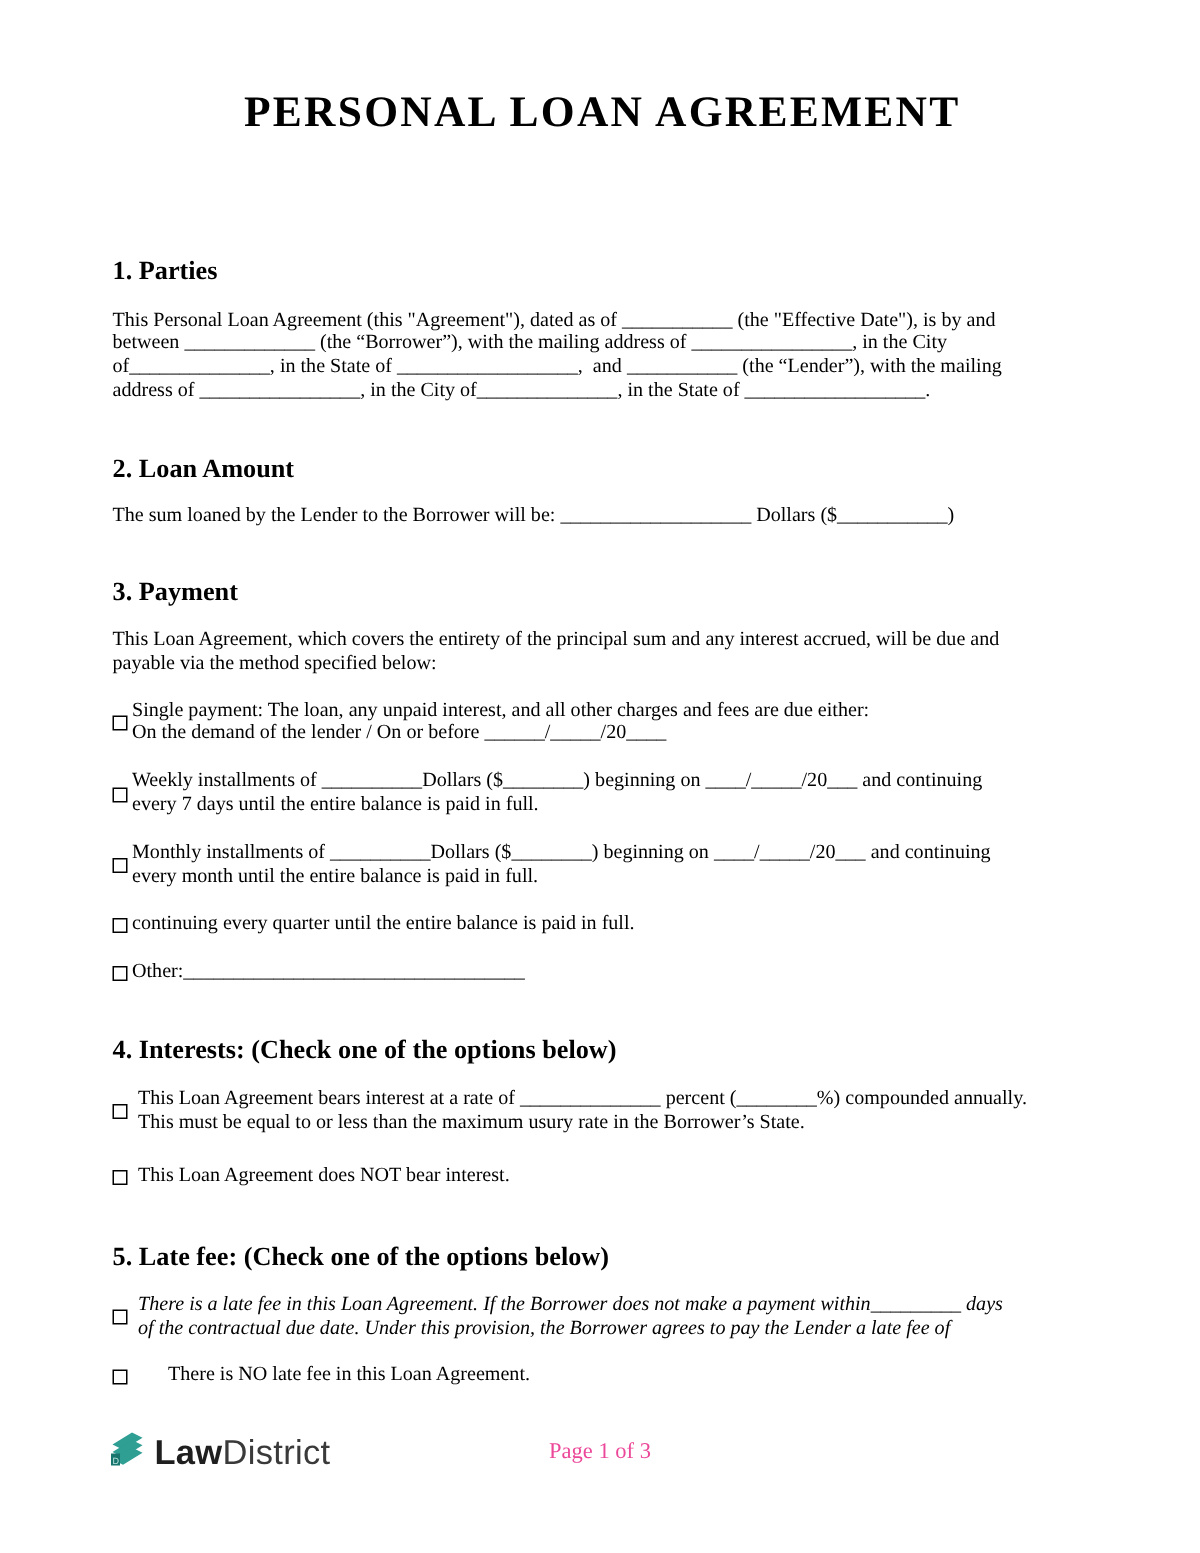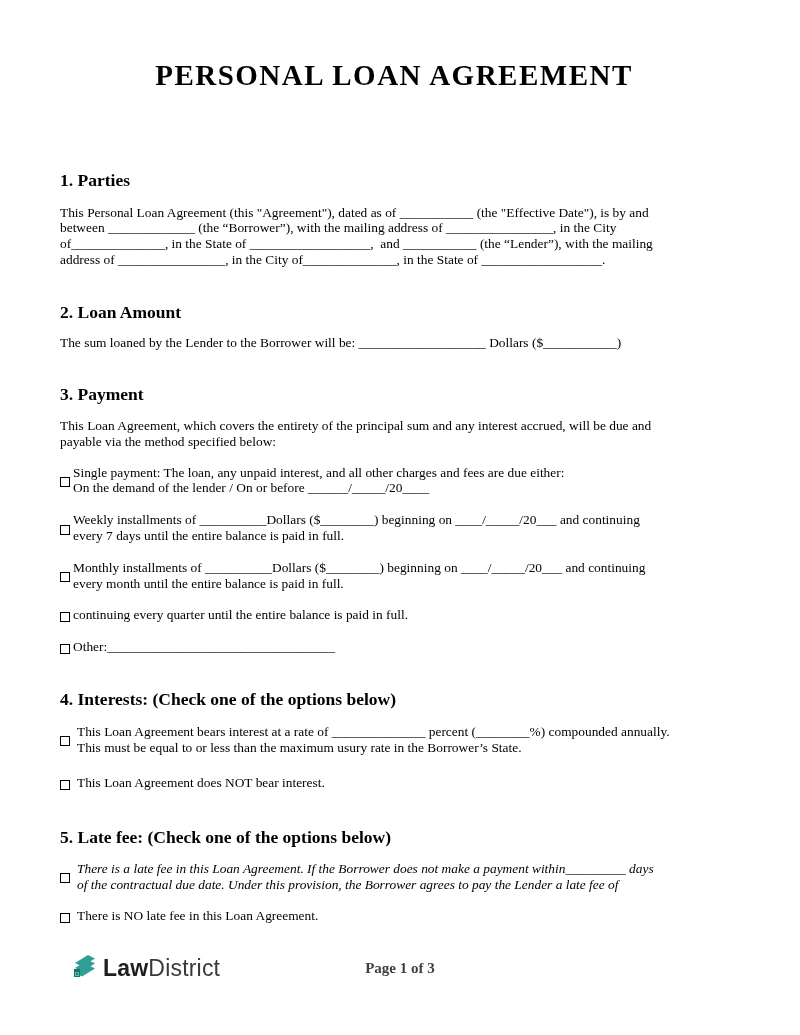--- a/index.html
+++ b/index.html
@@ -10,21 +10,21 @@
   .page {
     position: relative;
     width: 800px;
     height: 1035px;
     margin: 0 auto;
     background: #ffffff;
     font-family: "Liberation Serif", serif;
     color: #000000;
     overflow: hidden;
     box-sizing: border-box;
-    padding: 58px 72px 0 60px;
+    padding: 58px 72px 0 75px;
   }
   .doc-title {
     text-align: center;
     font-size: 29px;
     font-weight: bold;
     letter-spacing: 1.5px;
     line-height: 1.2;
     margin: 0;
   }
   .sec-heading {
@@ -81,22 +81,21 @@
   .brand-law { font-weight: bold; color: #1f1f1f; }
   .brand-district { font-weight: normal; color: #3a3a3a; }
   .page-indicator {
     position: absolute;
     left: 0;
     width: 800px;
     top: 12px;
     text-align: center;
     font-size: 15px;
     font-family: "Liberation Serif", serif;
-    color: #404040;
-    font-weight: bold;
+    color: #ec4899;
   }
 </style>
 </head>
 <body>
 
 <div class="page">
 
   <h1 class="doc-title">PERSONAL LOAN AGREEMENT</h1>
 
   <h2 class="sec-heading h-parties">1. Parties</h2>
@@ -176,21 +175,21 @@
   <h2 class="sec-heading h-latefee">5. Late fee: (Check one of the options below)</h2>
 
   <div class="check-item" style="margin-top:12px;font-style:italic;">
     <span class="checkbox gap"></span>
     <div class="body-lines">
       <div class="line">There is a late fee in this Loan Agreement. If the Borrower does not make a payment within_________ days</div>
       <div class="line">of the contractual due date. Under this provision, the Borrower agrees to pay the Lender a late fee of</div>
     </div>
   </div>
 
-  <div class="check-item" style="">
+  <div class="check-item" style="gap:20px;">
     <span class="checkbox gap"></span>
     <div class="body-lines">
       <div class="line">There is NO late fee in this Loan Agreement.</div>
     </div>
   </div>
 
   <div class="footer">
     <div class="brand">
       <span class="brand-icon">
         <svg width="27" height="28" viewBox="0 0 27 28">

